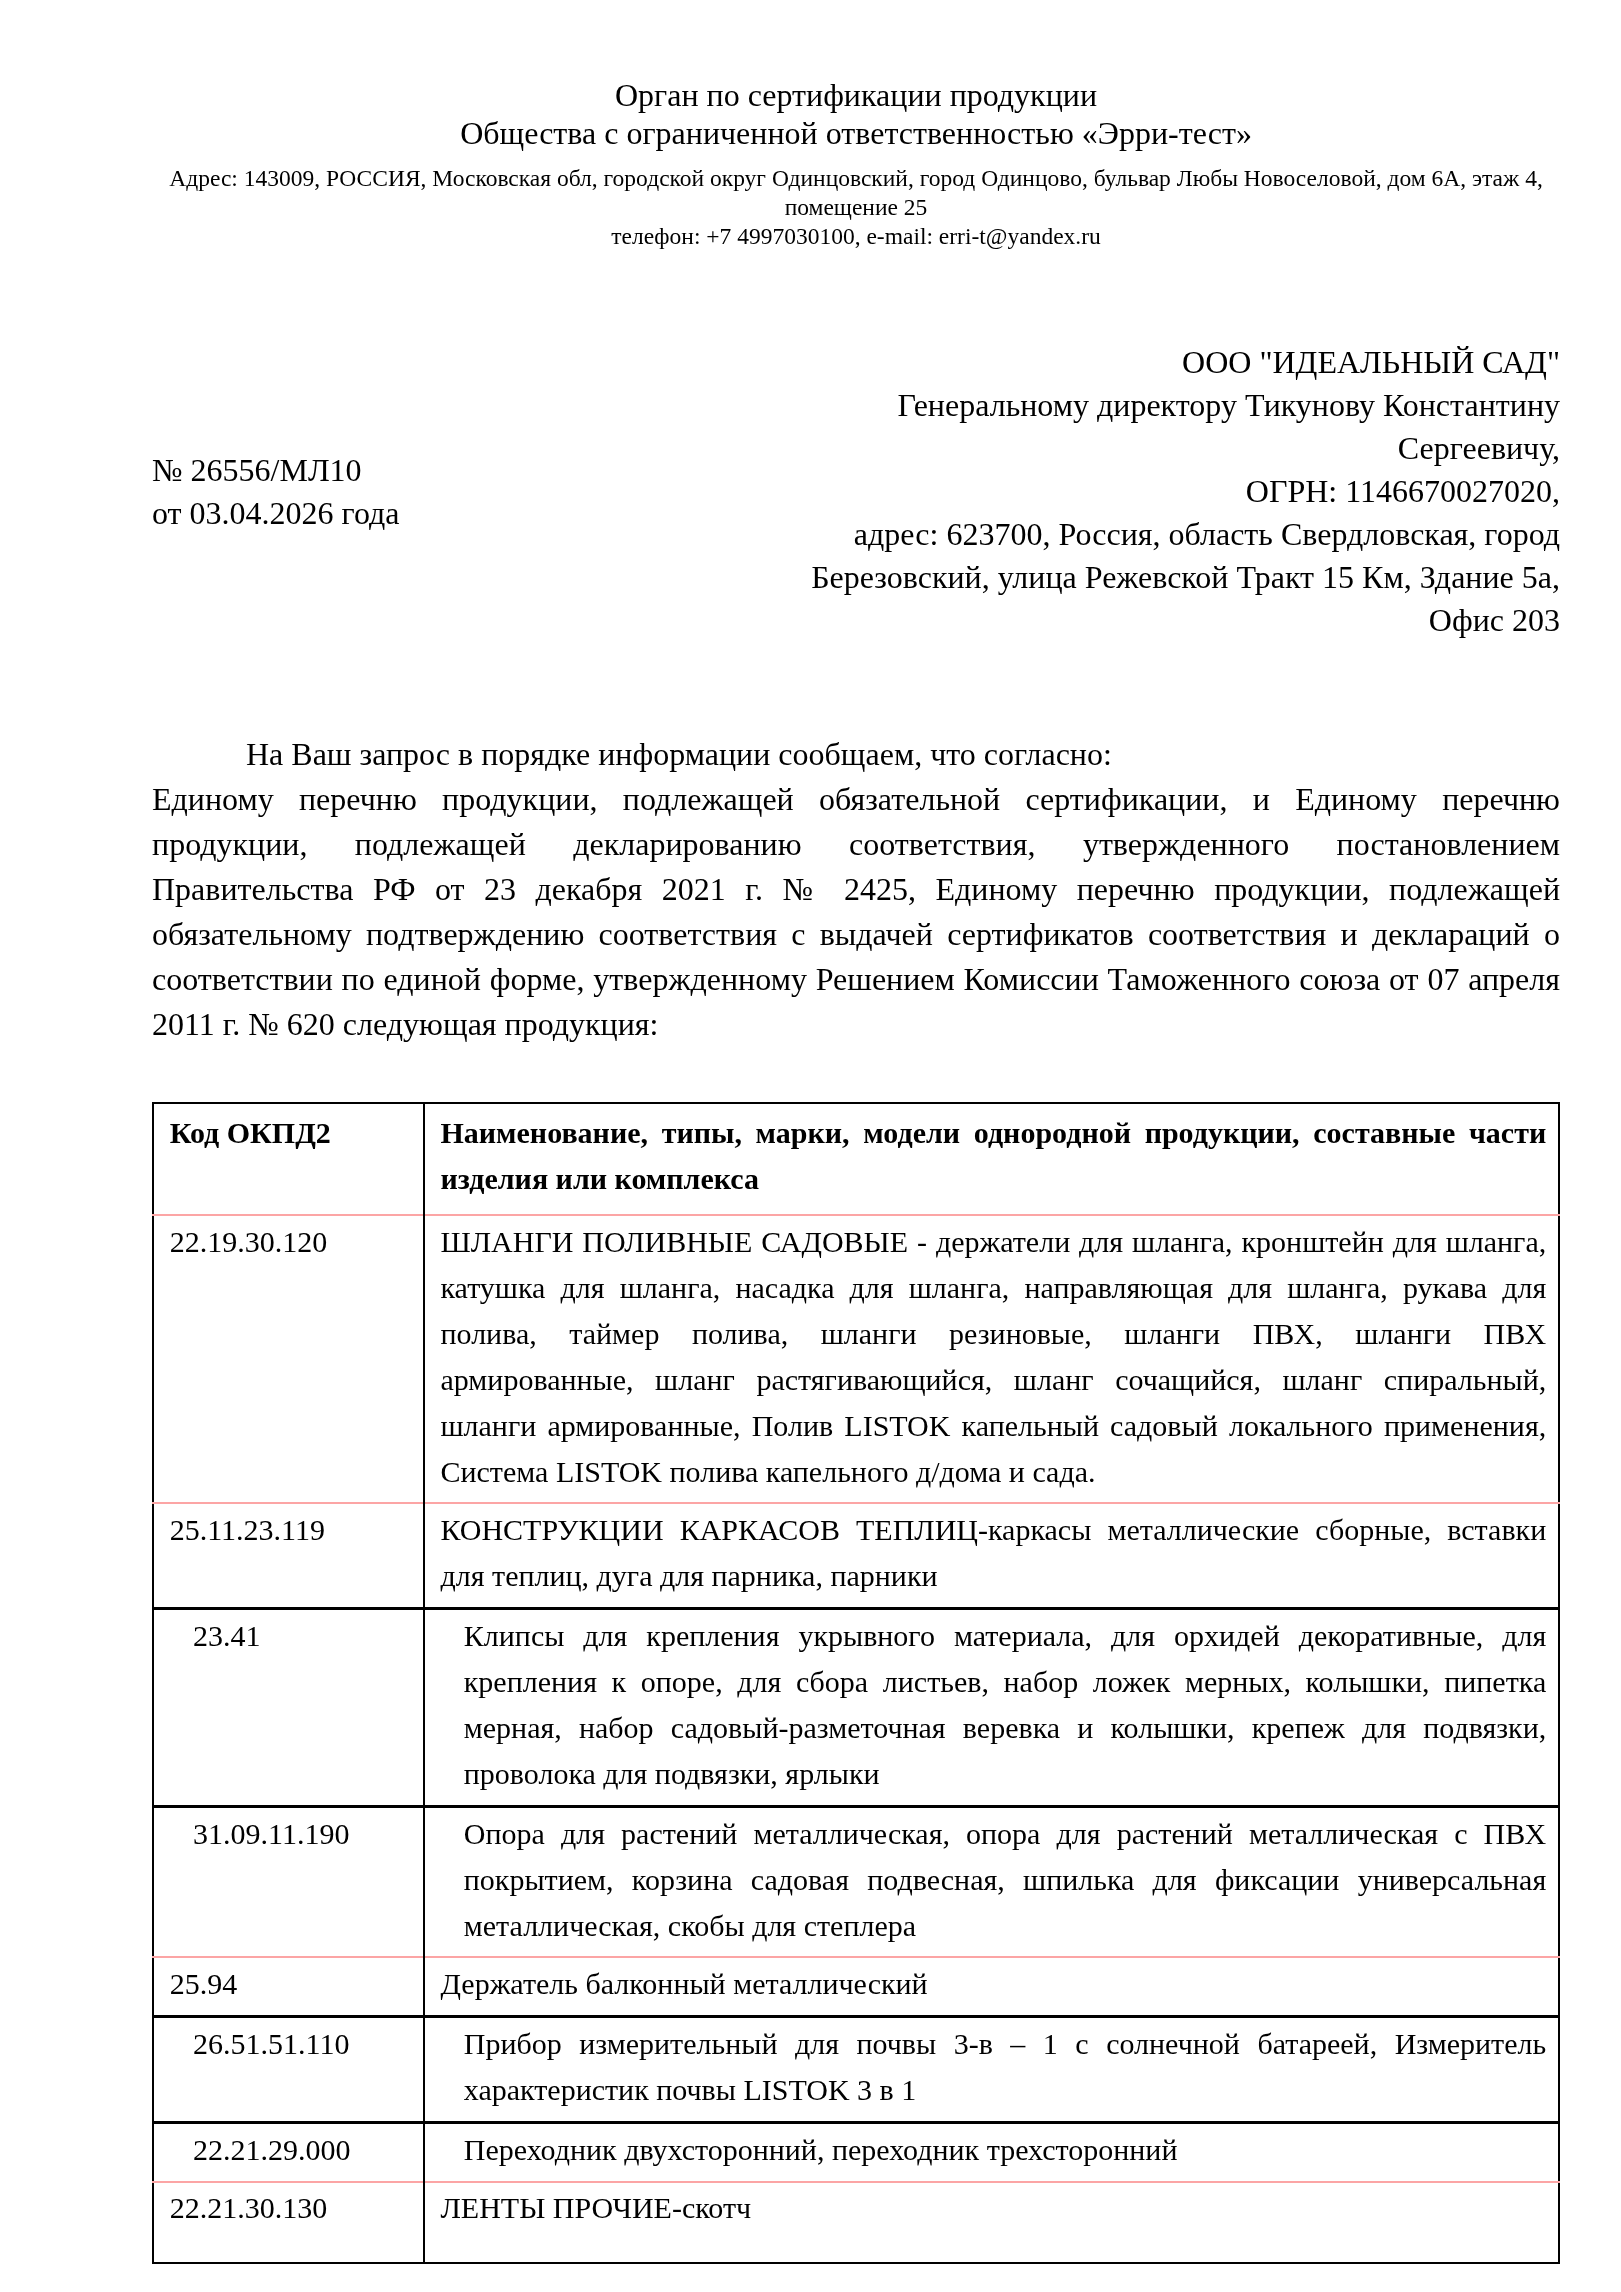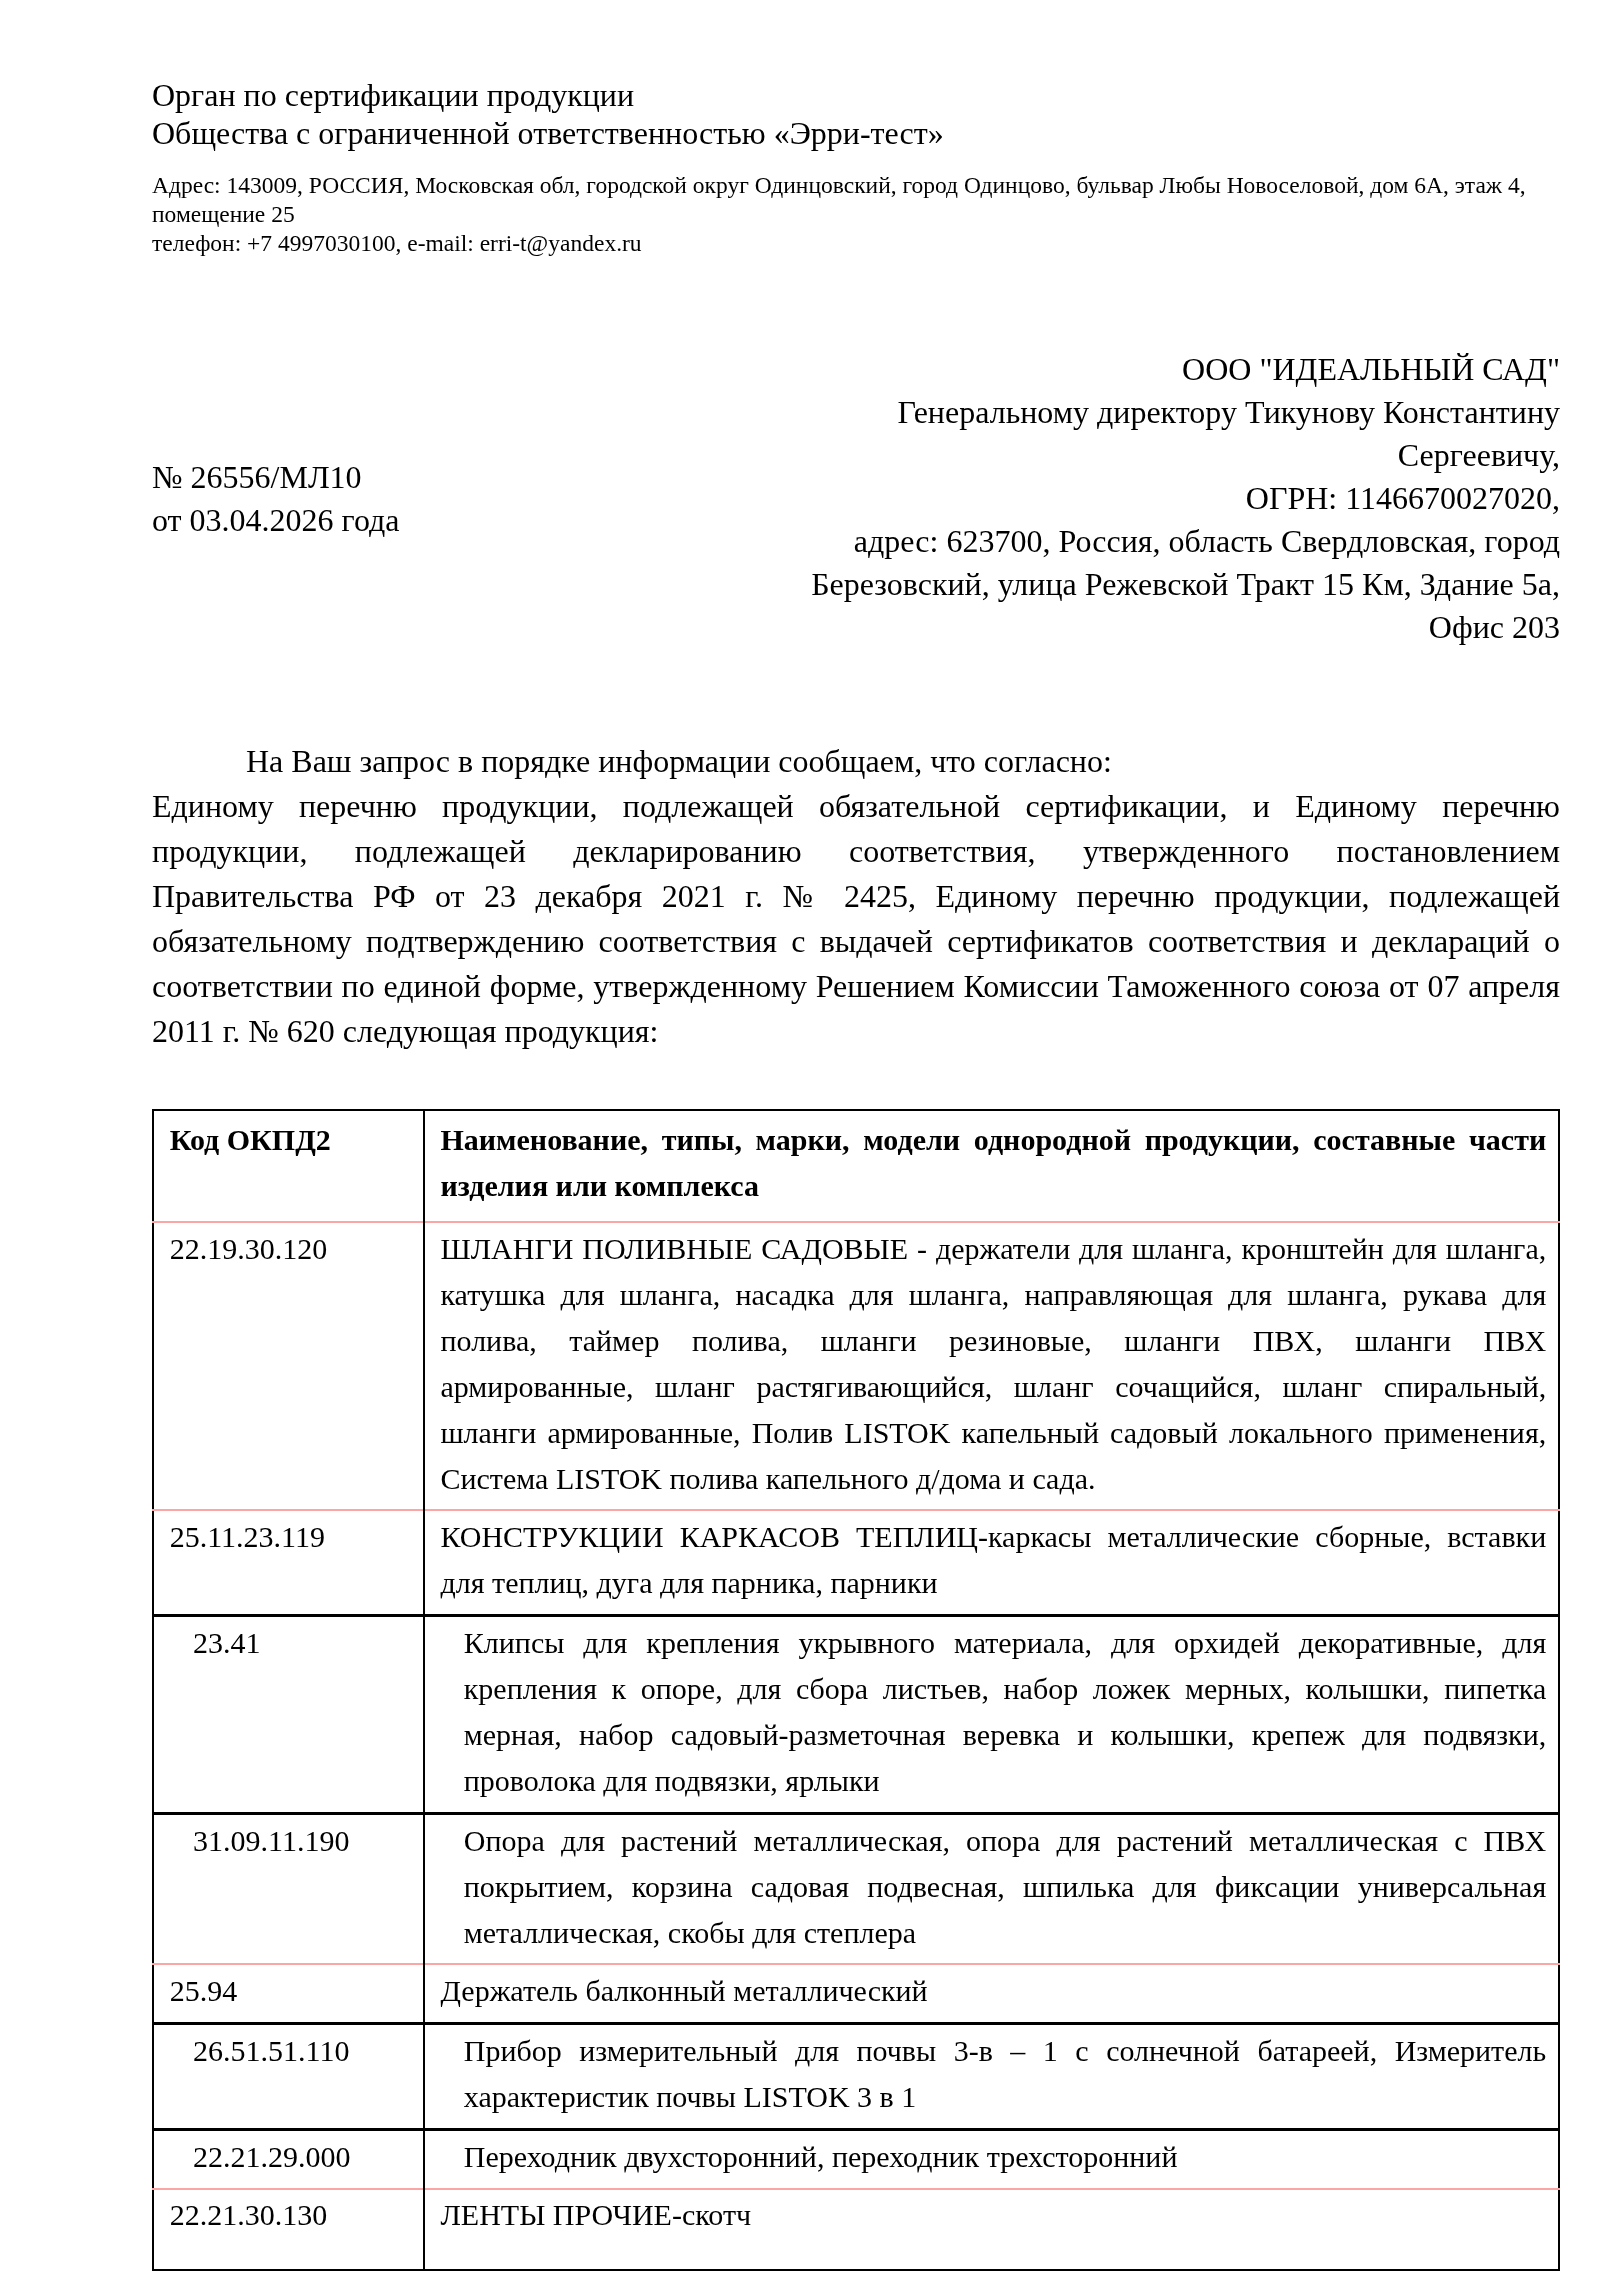--- a/index.html
+++ b/index.html
@@ -12,30 +12,30 @@
     width: 1621px;
     height: 2293px;
     background: #ffffff;
     color: #000000;
     font-family: "Liberation Serif", "DejaVu Serif", serif;
     box-sizing: border-box;
     padding: 76px 61px 0 152px;
     overflow: hidden;
   }
   
-  .letterhead { }
+  .letterhead { text-align: center; }
   .lh-line {
     font-size: 32px;
     line-height: 38px;
   }
   .lh-small {
     font-size: 23.5px;
     line-height: 29px;
   }
-  .lh-address { margin-top: 19px; }
+  .lh-address { margin-top: 12px; }
   
   .ref-recipient {
     margin-top: 90px;
     display: flex;
     justify-content: space-between;
     align-items: center;
   }
   .ref {
     width: 421px;
     font-size: 32px;

